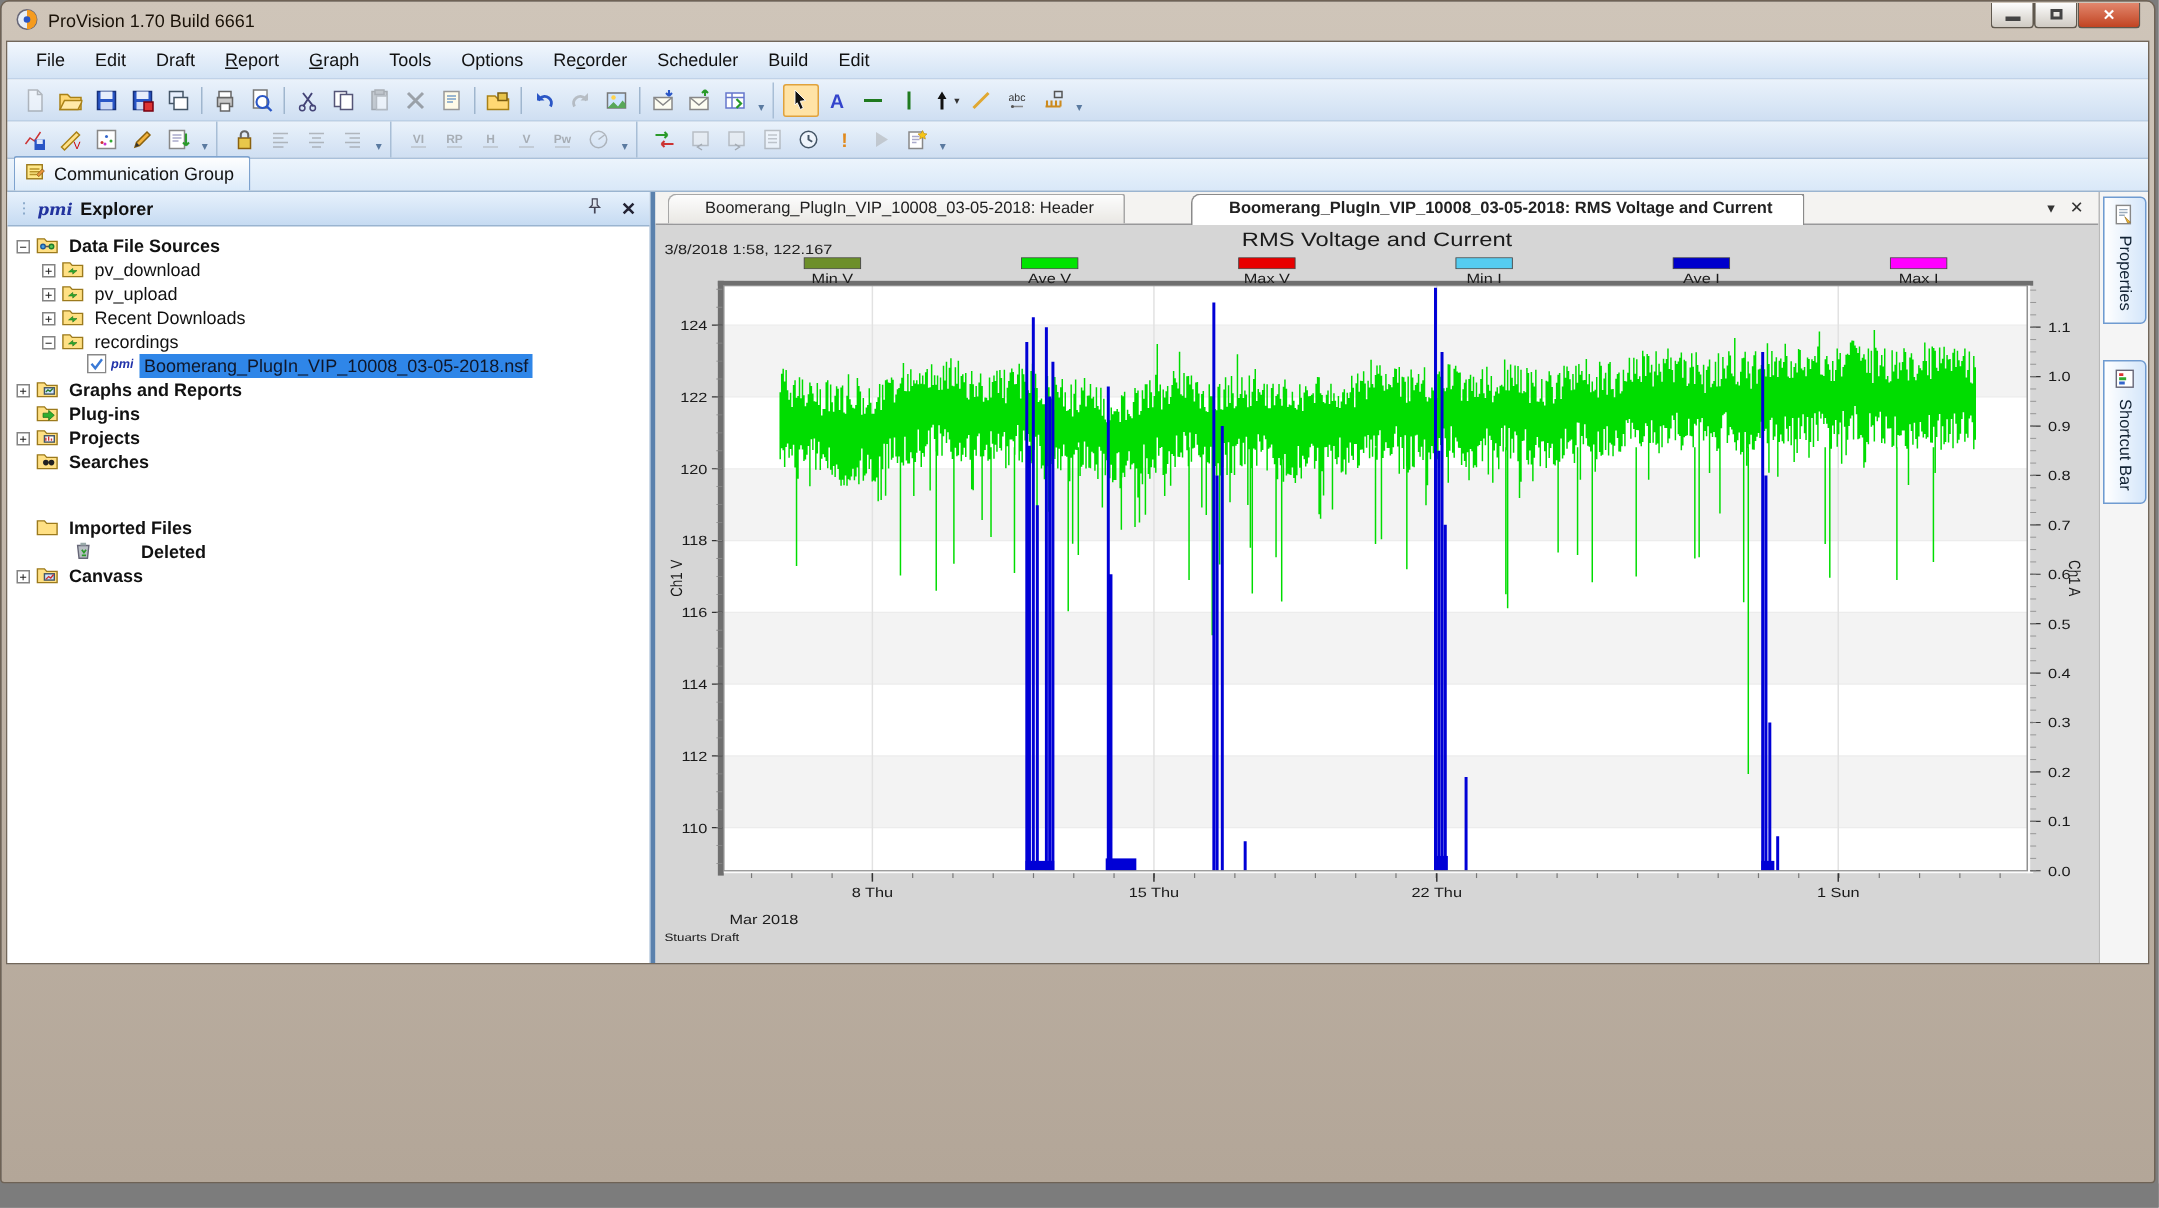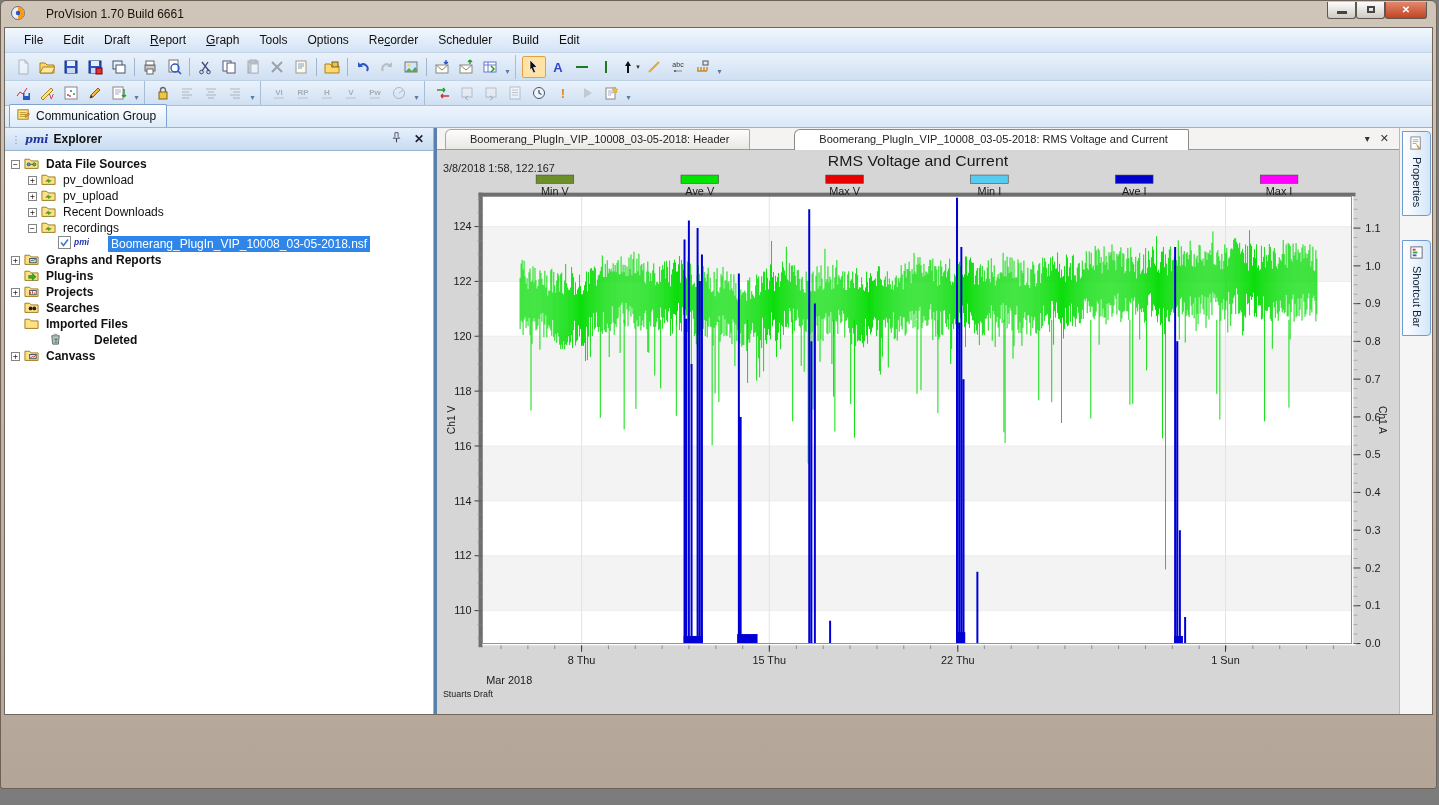--- a/index.html
+++ b/index.html
@@ -1,29 +1,29 @@
 <!DOCTYPE html>
 <html><head>
 <meta charset="utf-8">
 <style>
   * { box-sizing: border-box; margin: 0; padding: 0; }
   html,body { width:1439px; height:805px; overflow:hidden; background:#7c7c7c;
     font-family:"Liberation Sans", sans-serif; font-size:12px; color:#111; }
   .window { position:absolute; left:0; top:0; width:1437px; height:789px;
     background:linear-gradient(#cfc5b9,#b3a698); border:1px solid #6e6255;
     border-radius:6px 6px 3px 3px; padding:0 3px 3px 3px; }
-  .titlebar { height:26px; display:flex; align-items:center; padding:0 6px; gap:20px; }
+  .titlebar { height:26px; display:flex; align-items:center; padding:0 6px; gap:6px; }
   .titlebar .title { font-size:12px; color:#1a1208; }
   .winbtns { margin-left:auto; display:flex; margin-top:-8px; }
   .wbtn { width:29px; height:17px; border:1px solid #5f584e; border-top:none; background:linear-gradient(#fdfdfd,#cfcac2);
     display:flex; align-items:center; justify-content:center; font-size:10px; color:#333; border-radius:0 0 3px 3px; }
   .wbtn.close { width:42px; background:linear-gradient(#e2876d,#c14422); color:#fff; font-weight:bold; }
   .wbtn .restore { width:8px; height:7px; border:2px solid #444; }
   .wbtn .minim { width:10px; height:3px; background:#444; margin-top:6px; }
-  .client { background:#f0f0f0; border:1px solid #72675a; height:688px; display:flex; flex-direction:column; }
+  .client { background:#f0f0f0; border:1px solid #72675a; height:616px; display:flex; flex-direction:column; }
   .menubar { height:25px; background:linear-gradient(#f2f7fd,#d3e3f5); display:flex; align-items:center;
     padding-left:10px; gap:2px; border-bottom:1px solid #c0d2e8; }
   .menuitem { padding:3px 9px; cursor:default; }
   .menuitem u { text-decoration:underline; }
   .toolbar-row { display:flex; align-items:center; background:linear-gradient(#eaf2fb,#cfdff2); }
   .toolbar-row.r1 { height:27px; } .toolbar-row.r2 { height:26px; border-top:1px solid #bcd0e6; border-bottom:1px solid #a9c0da;}
   .tbar { display:flex; align-items:center; padding:1px 2px 1px 6px; }
   .tbar + .tbar { border-left:1px solid #a8bed6; }
   .tbtn { width:24px; height:22px; display:flex; align-items:center; justify-content:center; border:1px solid transparent; border-radius:2px; }
   .tbtn.selected { background:#ffe3a6; border-color:#e0a23c; }
@@ -41,29 +41,29 @@
   .exphdr b { font-size:12px; }
   .pmi { font-family:"DejaVu Serif", serif; font-style:italic; font-weight:bold; color:#22339e; font-size:11px; }
   .hbtn { margin-left:auto; width:16px; text-align:center; color:#223; font-weight:bold; }
   .hbtn.x { margin-left:2px; }
   .tree { padding:5px 2px; overflow:hidden; }
   .trow { display:flex; align-items:center; height:16px; white-space:nowrap; }
   .exp { width:9px; height:9px; border:1px solid #848484; background:#fff; font-size:8px; line-height:7px; text-align:center;
     color:#222; margin-right:4px; flex:none; font-family:"DejaVu Sans Mono",monospace;}
   .exp.none { visibility:hidden; }
   .trow .lbl { padding:1px 3px; }
-  .trow .lbl.selected { background:#2f86e8; color:#ffffff;margin-left:15px; }
+  .trow .lbl.selected { background:#2f86e8; color:#0f172a; }
   .trow .ticon { margin-right:4px; flex:none; }
   .trow .cbx { margin-right:3px; flex:none; }
   .splitter { width:3px; background:#5a81ad; }
   .docarea { flex:1; display:flex; flex-direction:column; min-width:0; background:#d6d6d6; }
   .tabstrip { height:22px; background:#f4f3f1; border-bottom:1px solid #98989a; display:flex; align-items:flex-end; padding-left:8px;gap:44px; }
   .dtab { padding:3px 20px 3px 24px; font-size:11px; border:1px solid #a7a7a7; border-bottom:none; border-radius:6px 2px 0 0;
     background:linear-gradient(#fdfdfd,#e9e7e3); color:#222; height:20px; }
-  .dtab.active { background:#fff; font-weight:normal; border-color:#8a8a8a; margin-bottom:-1px; height:21px; }
+  .dtab.active { background:#fff; font-weight:bold; border-color:#8a8a8a; margin-bottom:-1px; height:21px; }
   .tabctl { margin-left:auto; display:flex; gap:10px; padding:0 10px 4px 0; color:#333; font-size:10px; align-items:center;}
   .docbody { flex:1; position:relative; }
   .docbody svg { position:absolute; left:0; top:0; width:100%; height:100%; }
   .rightbar { width:33px; background:#f5f5f5; border-left:1px solid #b9b9b9; padding-top:3px; display:flex; flex-direction:column; gap:24px; }
   .vtab { margin-left:2px; width:29px; border:1px solid #6f9bd1; border-radius:0 4px 4px 0; background:linear-gradient(90deg,#fff,#d4e6fa);
     display:flex; flex-direction:column; align-items:center; padding:4px 0 8px 0; gap:6px; }
   .vtab .vlabel { writing-mode:vertical-rl; font-size:11px; color:#123; }
   .statusbar { height:24px; background:linear-gradient(#e4eefa,#bdd6ef); border-top:1px solid #9ab4d0; display:flex; align-items:stretch; padding:2px; gap:2px; }
   .scell { border:1px solid #a9c3df; background:linear-gradient(#e6f0fb,#cbdff4); display:flex; align-items:center; justify-content:center; font-size:12px; color:#123;}
   .scell.fill { flex:1; }
@@ -545,21 +545,21 @@
             <div class="trow" style="padding-left: 4px;">
               <span class="exp none">+</span>
               <span class="ticon"><svg viewBox="0 0 16 16" width="15" height="15">
                   <path d="M1 4.5h5l1.6 1.8H15v8H1z" fill="#ffe084" stroke="#9c7a1c"></path>
                   <circle cx="7" cy="10" r="2" fill="#222"></circle>
                   <circle cx="11" cy="10" r="2" fill="#222"></circle>
                   <path d="M9 10h-2" stroke="#222"></path>
                 </svg></span>
               <span class="lbl" style="font-weight: bold;">Searches</span>
             </div>
-            <div class="trow" style="padding-left: 4px;">
+            <div class="trow" style="padding-left: 4px; margin-top: 28px;">
               <span class="exp none">+</span>
               <span class="ticon"><svg viewBox="0 0 16 16" width="15" height="15">
                   <path d="M1 4.5h5l1.6 1.8H15v8H1z" fill="#ffe084" stroke="#9c7a1c"></path>
                 </svg></span>
               <span class="lbl" style="font-weight: bold;">Imported Files</span>
             </div>
             <div class="trow" style="padding-left: 4px; gap: 24px;">
               <span class="exp none">+</span>
               <span class="ticon"><svg viewBox="0 0 16 16" width="15" height="15">
                   <path d="M4 5h8l-1 9H5z" fill="#b8bec4" stroke="#667"></path>

